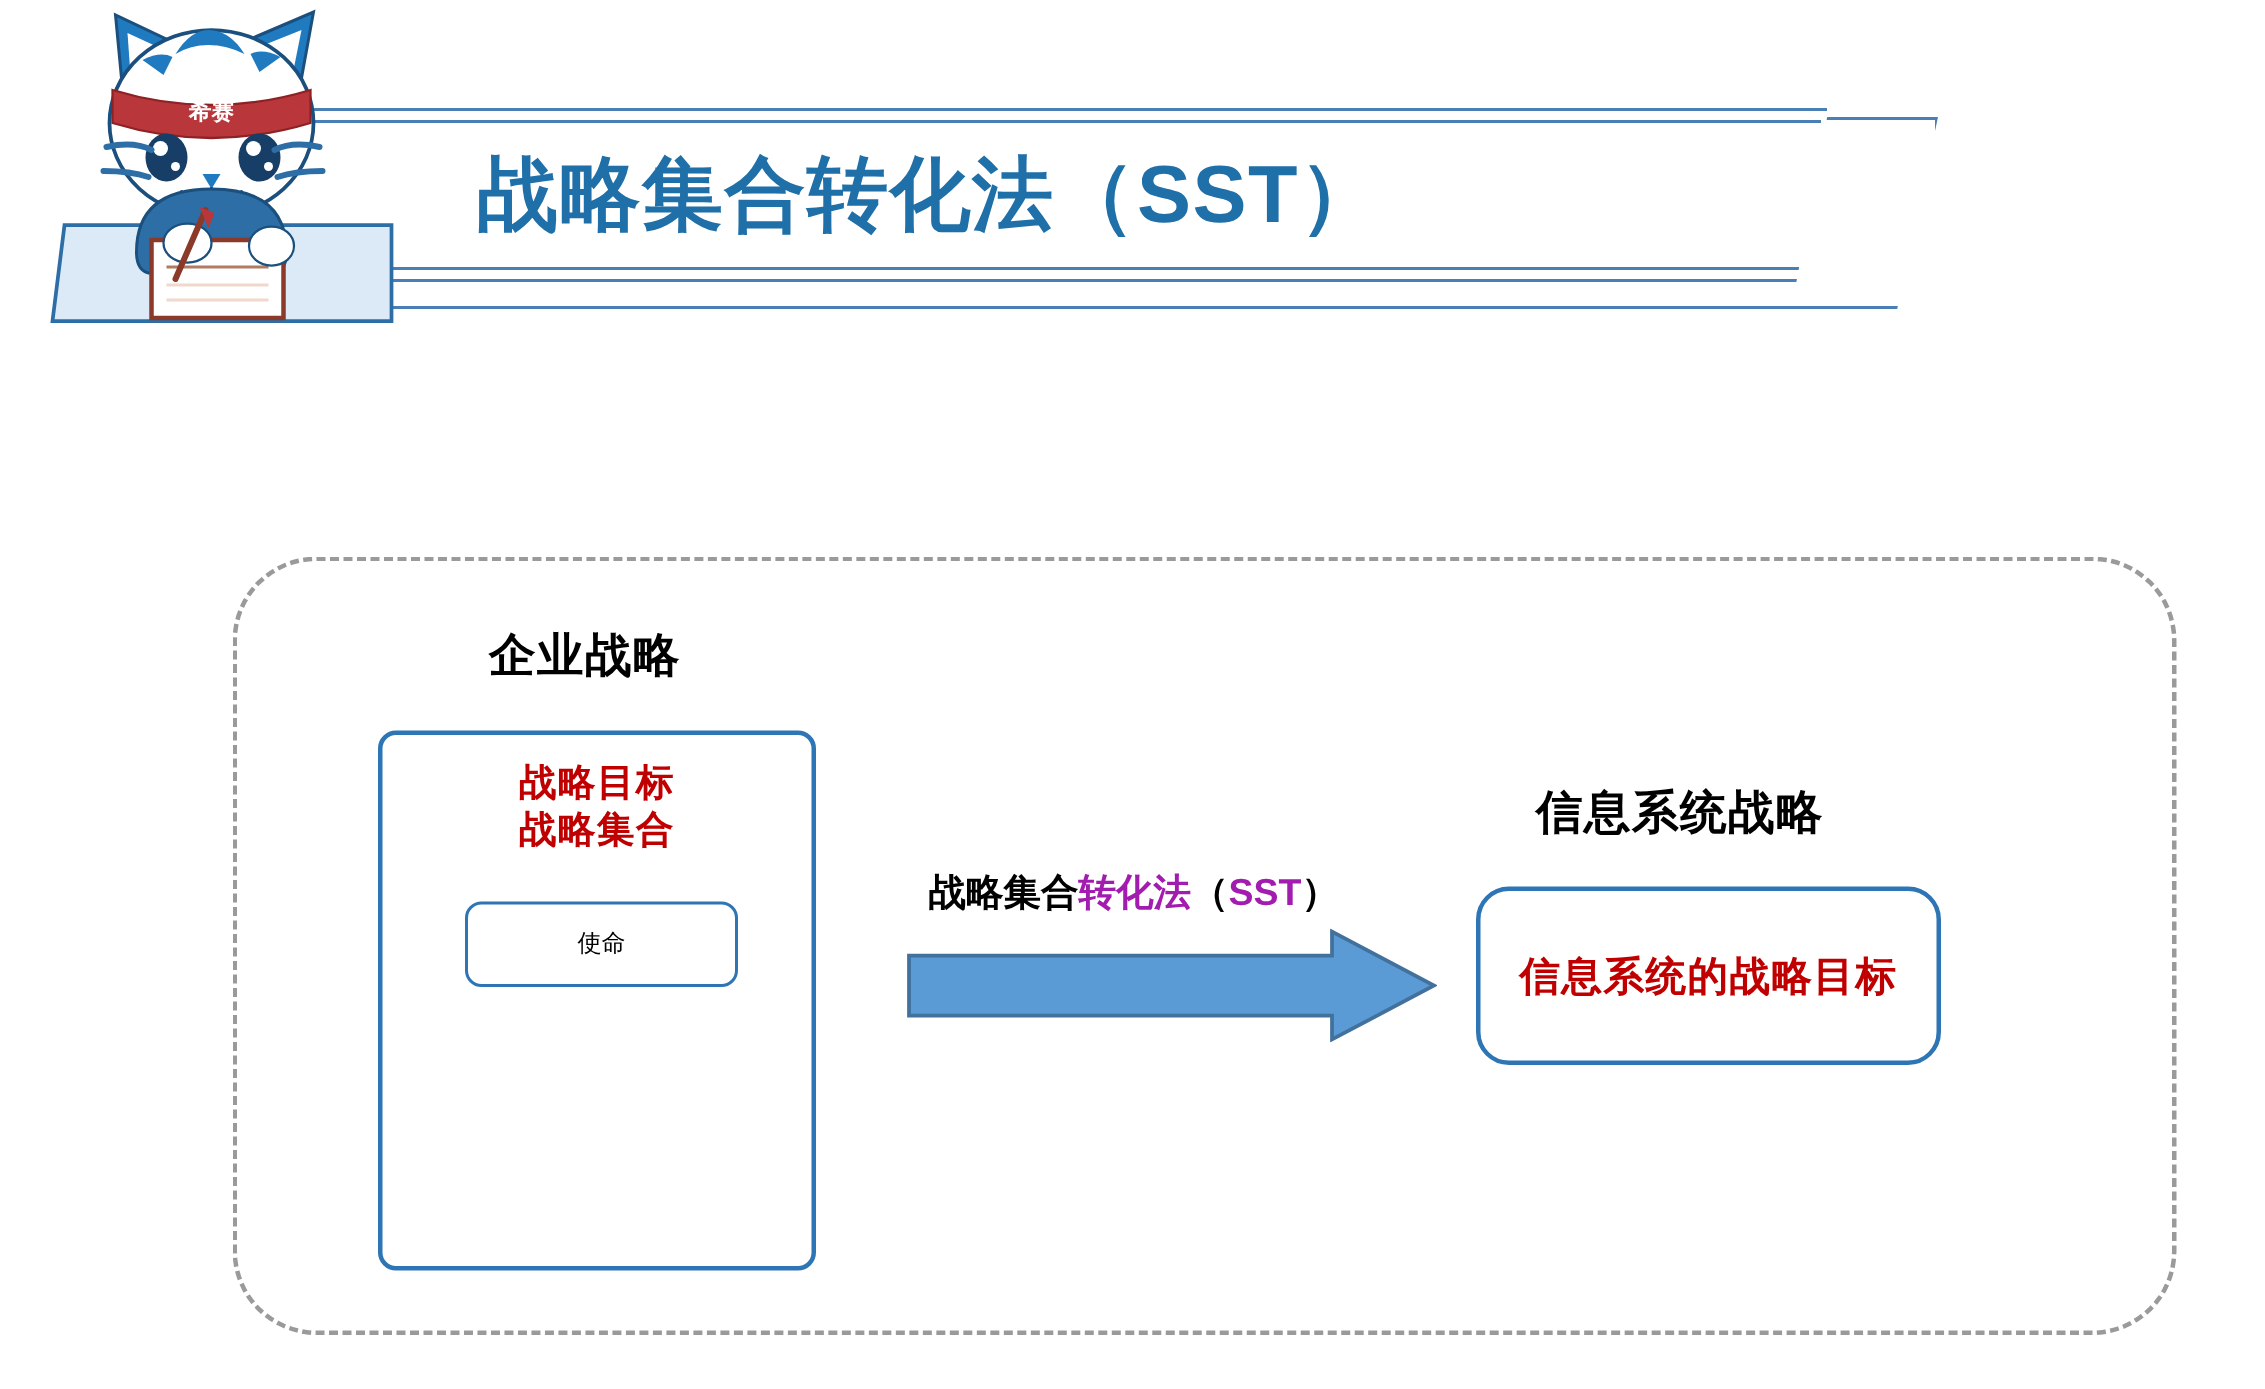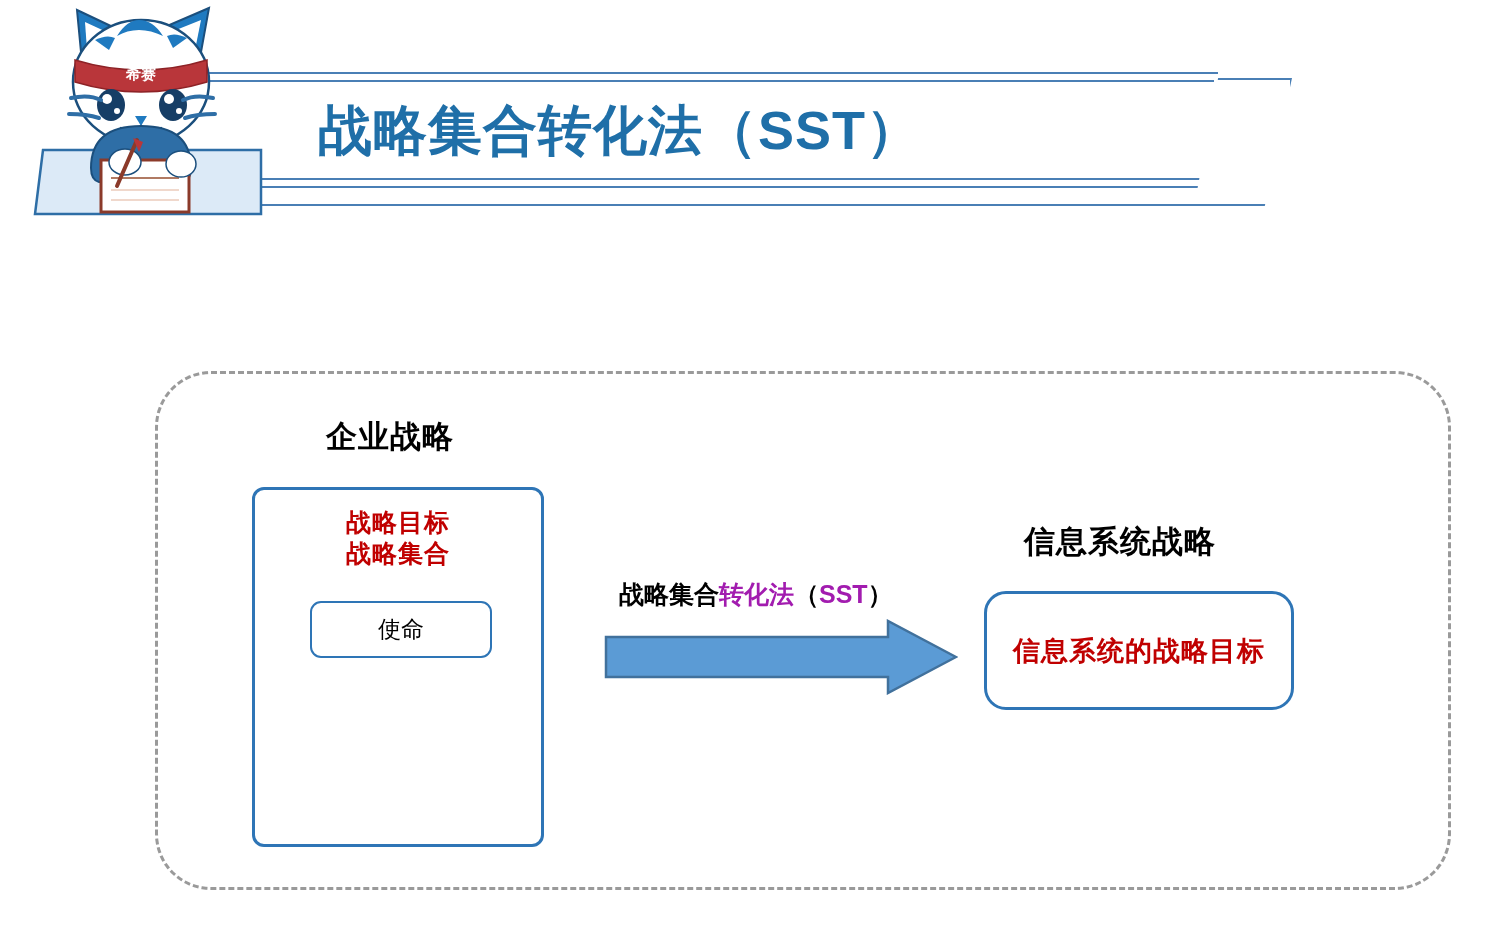--- a/index.html
+++ b/index.html
@@ -142,21 +142,21 @@
     left: 55px;
     width: 182px;
     height: 57px;
     border: 2px solid #2e75b6;
     border-radius: 11px;
     box-sizing: border-box;
     background: #ffffff;
     display: flex;
     align-items: center;
     justify-content: center;
-    font-size: 23px;
+    font-size: 16px;
     color: #000000;
   }
   #sub-box-0 { top: 111px; }
   #sub-box-1 { top: 196px; }
   #sub-box-2 { top: 278px; }
 
   #arrow-label {
     position: absolute;
     left: 619px;
     top: 578px;

